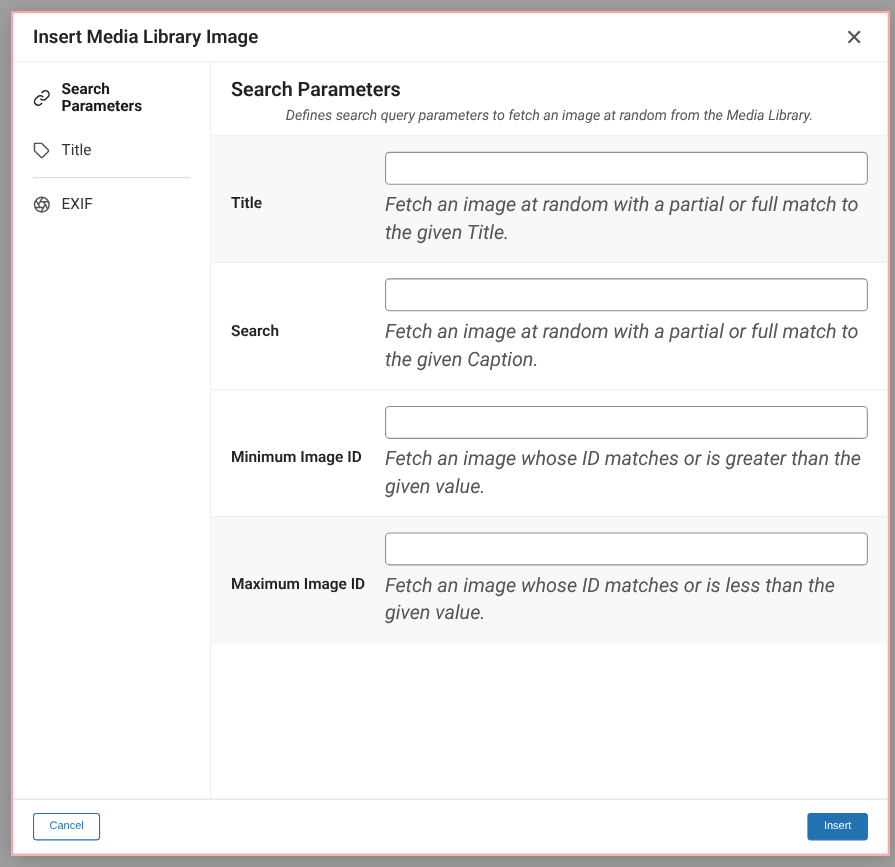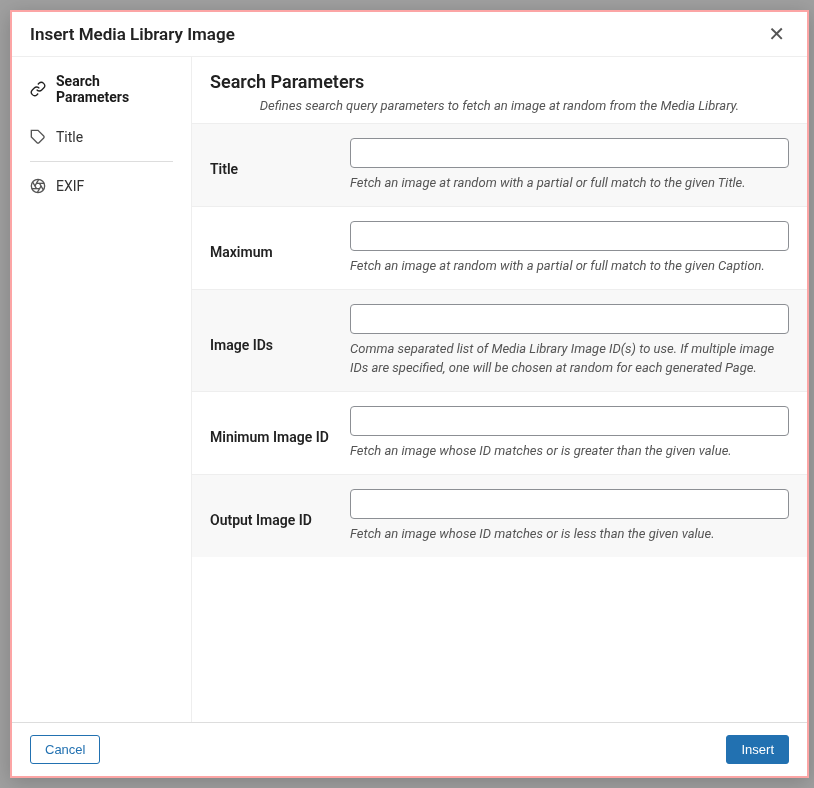--- a/index.html
+++ b/index.html
@@ -122,36 +122,36 @@
 .field-control input {
   width: 100%;
   padding: 6px 10px;
   font-size: 14px;
   border: 1px solid #8c8f94;
   border-radius: 4px;
   background: #fff;
   color: #333;
 }
 .field-help {
-  font-size: 13px;
+  font-size: 18px;
   font-style: italic;
   color: #555;
   margin-top: 6px;
   line-height: 1.4;
 }
 .modal-footer {
   border-top: 1px solid #ddd;
   padding: 12px 18px;
   display: flex;
   justify-content: space-between;
   align-items: center;
 }
 .btn {
   padding: 6px 14px;
-  font-size: 13px;
+  font-size: 10px;
   border-radius: 3px;
   cursor: pointer;
   border: 1px solid transparent;
 }
 .btn-secondary {
   background: #fff;
   border-color: #2271b1;
   color: #2271b1;
 }
 .btn-primary {
@@ -220,47 +220,40 @@
 
       <div class="field-row shaded">
         <div class="field-label">Title</div>
         <div class="field-control">
           <input type="text" value="" style="">
           <div class="field-help">Fetch an image at random with a partial or full match to the given Title.</div>
         </div>
       </div>
 
       <div class="field-row">
-        <div class="field-label">Maximum</div>
+        <div class="field-label">Search</div>
         <div class="field-control">
           <input type="text" value="" style="">
           <div class="field-help">Fetch an image at random with a partial or full match to the given Caption.</div>
         </div>
       </div>
 
 
 
-      <div class="field-row shaded">
-        <div class="field-label">Image IDs</div>
-        <div class="field-control">
-          <input type="text" value="" style="">
-          <div class="field-help">Comma separated list of Media Library Image ID(s) to use. If multiple image IDs are specified, one will be chosen at random for each generated Page.</div>
-        </div>
-      </div>
 
       <div class="field-row">
         <div class="field-label">Minimum Image ID</div>
         <div class="field-control">
           <input type="text" value="" style="">
           <div class="field-help">Fetch an image whose ID matches or is greater than the given value.</div>
         </div>
       </div>
 
       <div class="field-row shaded">
-        <div class="field-label">Output Image ID</div>
+        <div class="field-label">Maximum Image ID</div>
         <div class="field-control">
           <input type="text" value="" style="">
           <div class="field-help">Fetch an image whose ID matches or is less than the given value.</div>
         </div>
       </div>
 
     </div>
   </div>
 
   <div class="modal-footer">

